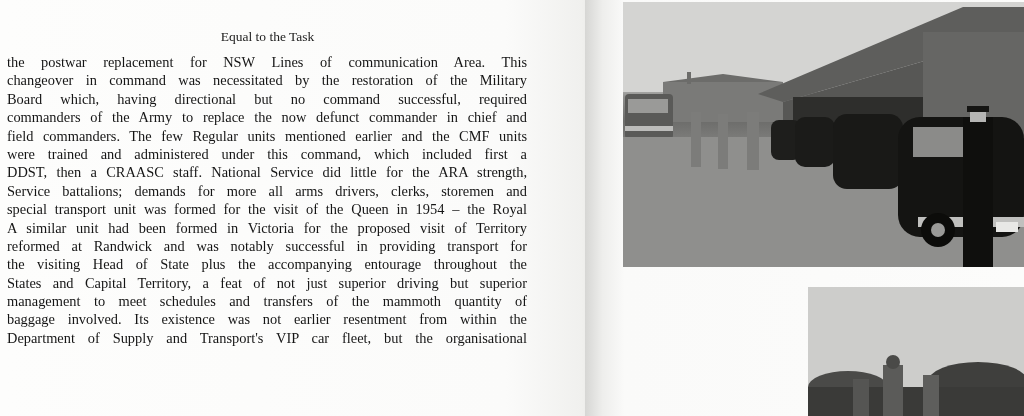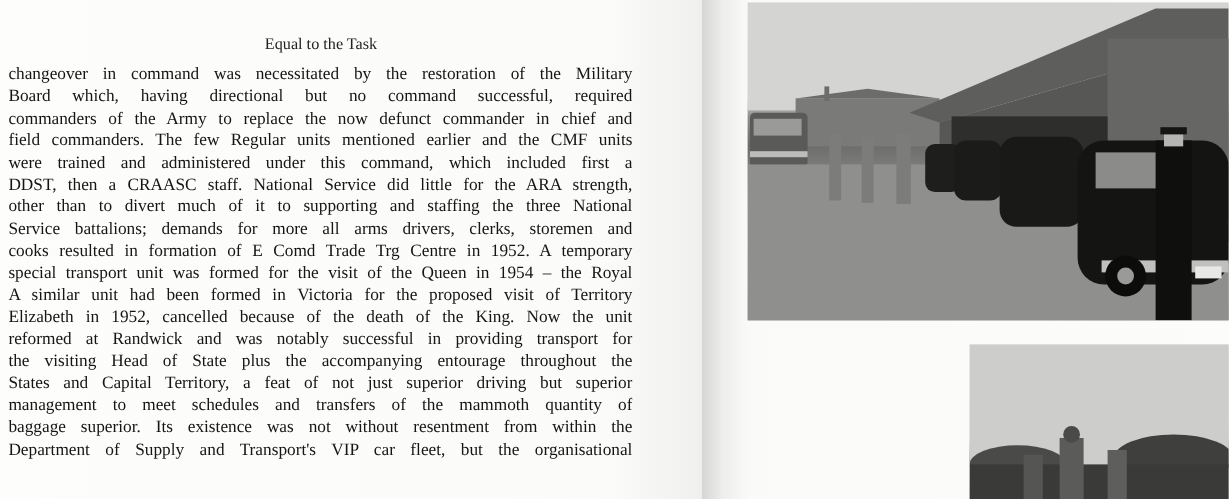--- a/index.html
+++ b/index.html
@@ -44,37 +44,35 @@
     left: 223px; top: 287px; width: 216px; height: 129px;
     background: linear-gradient(to bottom, #cfcfcd 0%, #c7c7c5 60%, #7b7b79 72%, #4b4b49 100%);
   }
 </style>
 </head>
 <body>
 
 <div class="left-page">
   <div class="running-head">Equal to the Task</div>
   <div class="body-text">
+    <span class="line">the postwar replacement for NSW Lines of communication Area. This</span>
     <span class="line">changeover in command was necessitated by the restoration of the Military</span>
     <span class="line">Board which, having directional but no command successful, required</span>
     <span class="line">commanders of the Army to replace the now defunct commander in chief and</span>
     <span class="line">field commanders. The few Regular units mentioned earlier and the CMF units</span>
     <span class="line">were trained and administered under this command, which included first a</span>
     <span class="line">DDST, then a CRAASC staff. National Service did little for the ARA strength,</span>
-    <span class="line">other than to divert much of it to supporting and staffing the three National</span>
     <span class="line">Service battalions; demands for more all arms drivers, clerks, storemen and</span>
-    <span class="line">cooks resulted in formation of E Comd Trade Trg Centre in 1952. A temporary</span>
     <span class="line">special transport unit was formed for the visit of the Queen in 1954 – the Royal</span>
     <span class="line">A similar unit had been formed in Victoria for the proposed visit of Territory</span>
-    <span class="line">Elizabeth in 1952, cancelled because of the death of the King. Now the unit</span>
     <span class="line">reformed at Randwick and was notably successful in providing transport for</span>
     <span class="line">the visiting Head of State plus the accompanying entourage throughout the</span>
     <span class="line">States and Capital Territory, a feat of not just superior driving but superior</span>
     <span class="line">management to meet schedules and transfers of the mammoth quantity of</span>
-    <span class="line">baggage superior. Its existence was not without resentment from within the</span>
+    <span class="line">baggage involved. Its existence was not earlier resentment from within the</span>
     <span class="line">Department of Supply and Transport's VIP car fleet, but the organisational</span>
 
   </div>
 </div>
 
 <div class="right-page">
   <div class="photo photo-top">
     <svg width="401" height="265" viewBox="0 0 401 265" xmlns="http://www.w3.org/2000/svg">
       <rect x="0" y="0" width="401" height="90" fill="#d4d4d2"></rect>
 

